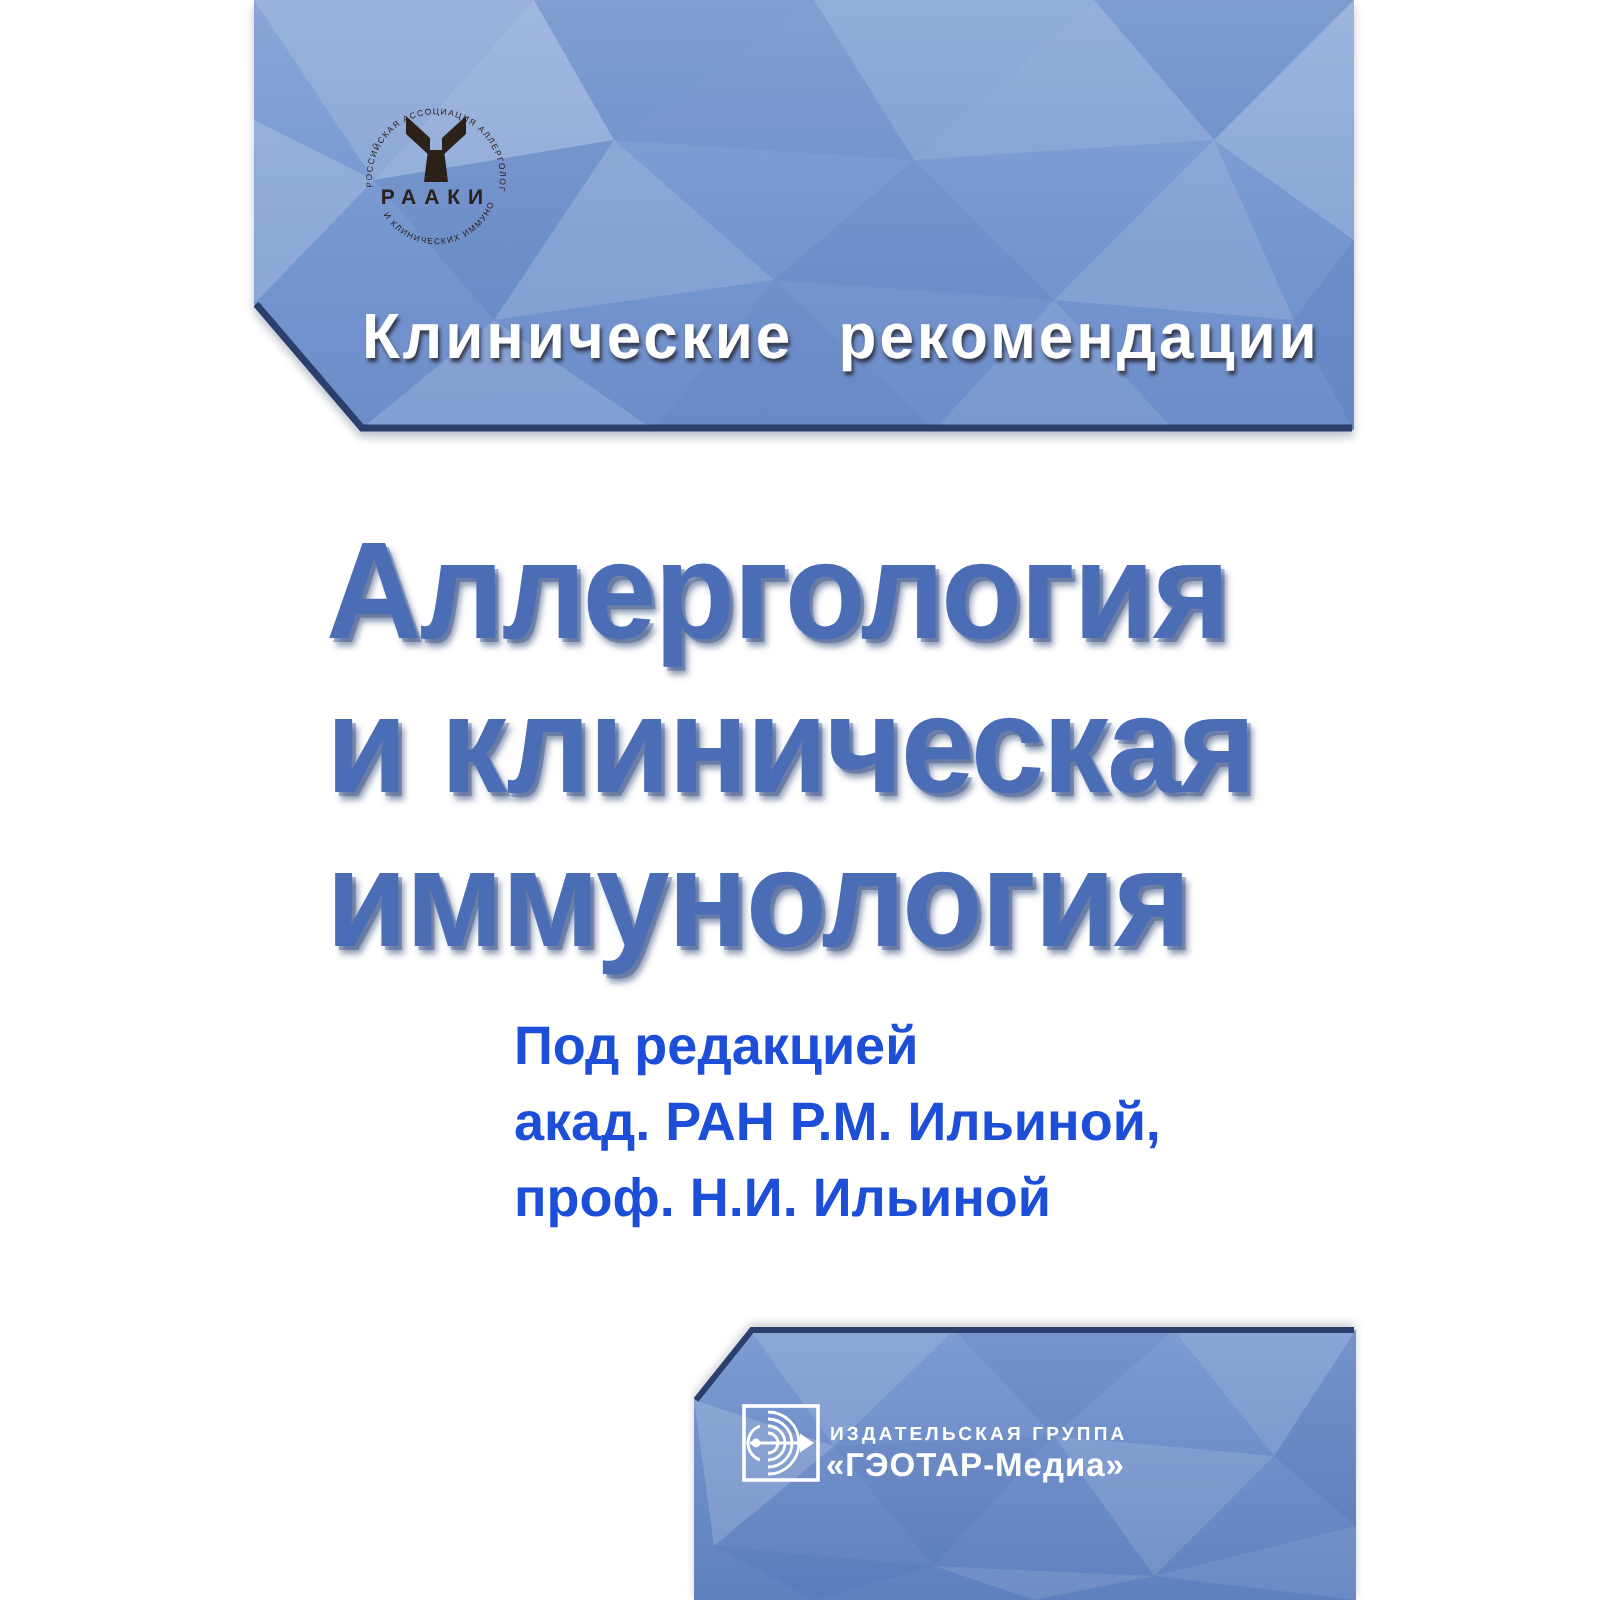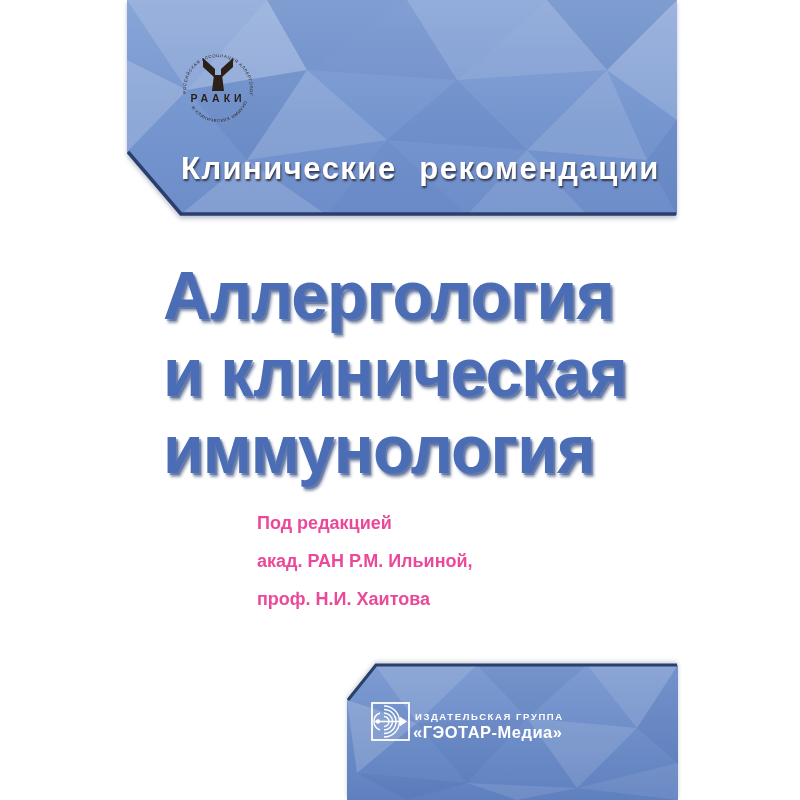--- a/index.html
+++ b/index.html
@@ -26,22 +26,22 @@
   }
   .book-title{
     position:absolute;left:163px;top:257px;
     font-size:69px;font-weight:700;line-height:77px;
     color:#4a6db6;letter-spacing:-1px;white-space:nowrap;
     transform:scaleX(.96);transform-origin:left top;
     text-shadow:2px 2px 0 rgba(44,74,138,.38), 3px 4px 3px rgba(28,52,105,.5);
   }
   .editors{
     position:absolute;left:257px;top:504px;
-    font-size:18px;font-weight:700;line-height:38px;
-    color:#ec4899;white-space:nowrap;
+    font-size:27px;font-weight:700;line-height:38px;
+    color:#1d4ed8;white-space:nowrap;
   }
 </style>
 </head>
 <body>
 
 <div class="cover">
 
   <svg class="top-panel" width="550" height="218" viewBox="0 0 550 218">
     <defs>
       <linearGradient id="gTop" x1="0" y1="0" x2="0" y2="1">
@@ -99,21 +99,21 @@
 
   <div class="book-title">
     <div>Аллергология</div>
     <div>и клиническая</div>
     <div>иммунология</div>
   </div>
 
   <div class="editors">
     <div>Под редакцией</div>
     <div>акад. РАН Р.М. Ильиной,</div>
-    <div>проф. Н.И. Хаитова</div>
+    <div>проф. Н.И. Ильиной</div>
   </div>
 
   <svg class="bottom-panel" width="331" height="137" viewBox="0 0 331 137">
     <defs>
       <linearGradient id="gBot" x1="0" y1="0" x2="0" y2="1">
         <stop offset="0" stop-color="#7e9cd2"></stop>
         <stop offset="1" stop-color="#5f80bf"></stop>
       </linearGradient>
       <clipPath id="cBot">
           <path d="M28,2 H331 V137 H0 V37 Z"></path>

